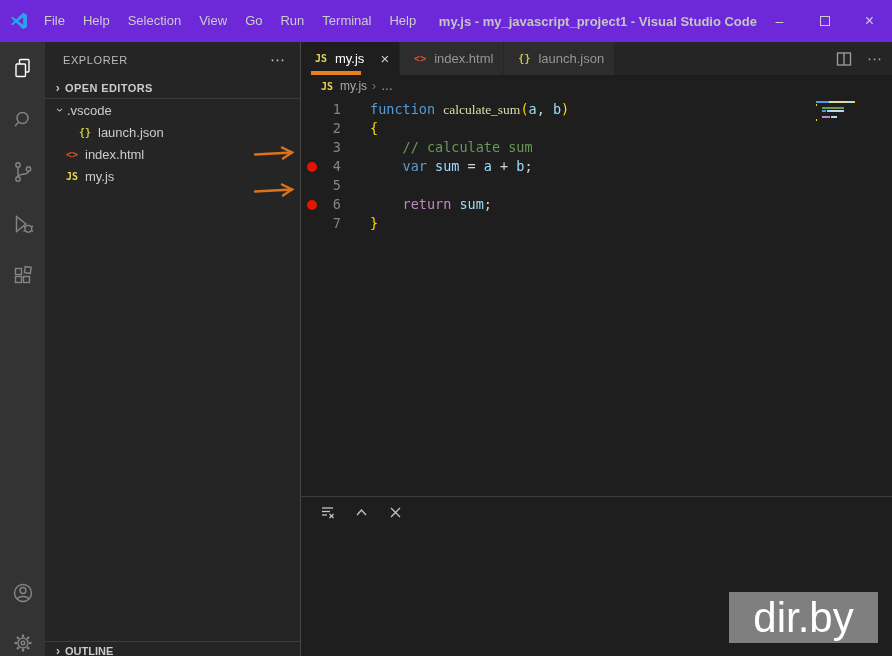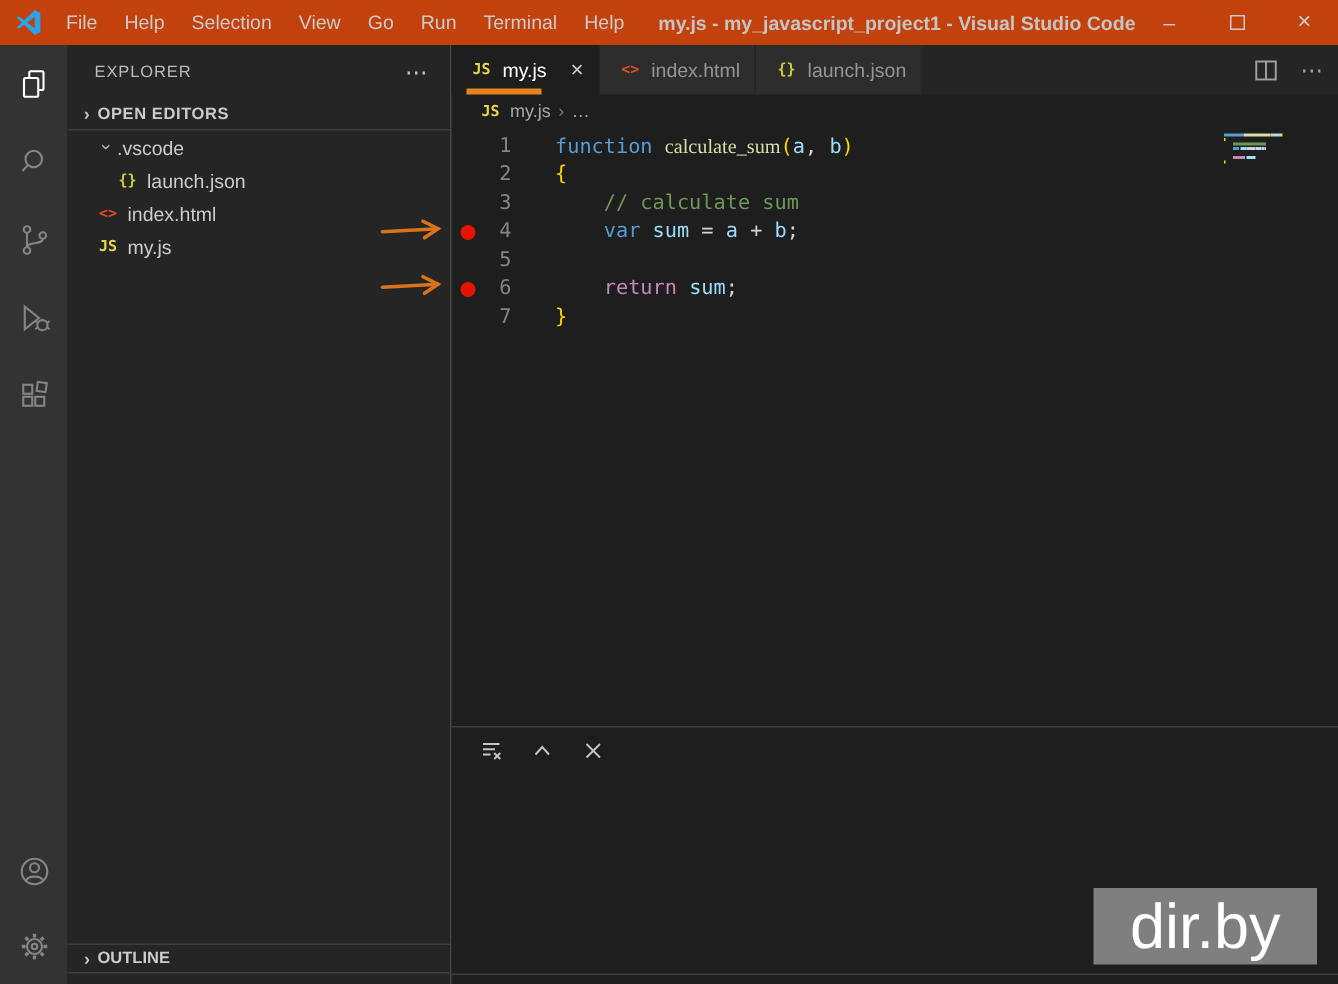--- a/index.html
+++ b/index.html
@@ -1,20 +1,20 @@
 <!DOCTYPE html>
 <html><head>
 <meta charset="utf-8">
 <style>
   * { box-sizing: border-box; margin: 0; padding: 0; }
   body { background:#000; font-family:"Liberation Sans", sans-serif; }
   .window { position:relative; width:892px; height:656px; background:#1E1E1E; overflow:hidden; }
 
   
-  .titlebar { height:30px; background:#c2410c; display:flex; align-items:center; color:#CCCCCC; font-size:13px; }
+  .titlebar { height:42px; background:#6d28d9; display:flex; align-items:center; color:#CCCCCC; font-size:13px; }
   .vscode-logo { width:20px; height:20px; margin:0 6px 0 9px; flex:none; }
   .menus { display:flex; align-items:center; }
   .menu-item { padding:0 9px; line-height:30px; cursor:default; }
   .window-title { flex:1; text-align:right; color:#C5C5C5; white-space:nowrap; overflow:hidden;font-weight:bold; }
   .window-controls { display:flex; flex:none; }
   .win-btn { width:45px; height:30px; display:flex; align-items:center; justify-content:center; color:#CCCCCC; }
   .win-btn .maxbox { width:10px; height:10px; border:1px solid #CCCCCC; display:block; }
   .win-btn.close { font-size:16px; }
   .win-btn.min { font-size:14px; }
 
@@ -199,21 +199,21 @@
     <div class="sidebar">
       <div class="sidebar-header">
         <span class="sidebar-title">EXPLORER</span>
         <span class="ellipsis-btn">⋯</span>
       </div>
       <div class="section-row divided">
         <span class="chev">›</span>
         <span>OPEN EDITORS</span>
       </div>
       <div id="tree">
-          <div class="tree-row" style="padding-left: 19px;">
+          <div class="tree-row" style="padding-left: 8px;">
             <span class="chev expanded">›</span>
             <span>.vscode</span>
           </div>
           <div class="tree-row" style="padding-left: 32px;">
             <span class="file-icon json">{}</span>
             <span>launch.json</span>
           </div>
           <div class="tree-row" style="padding-left: 19px;">
             <span class="file-icon html">&lt;&gt;</span>
             <span>index.html</span>

